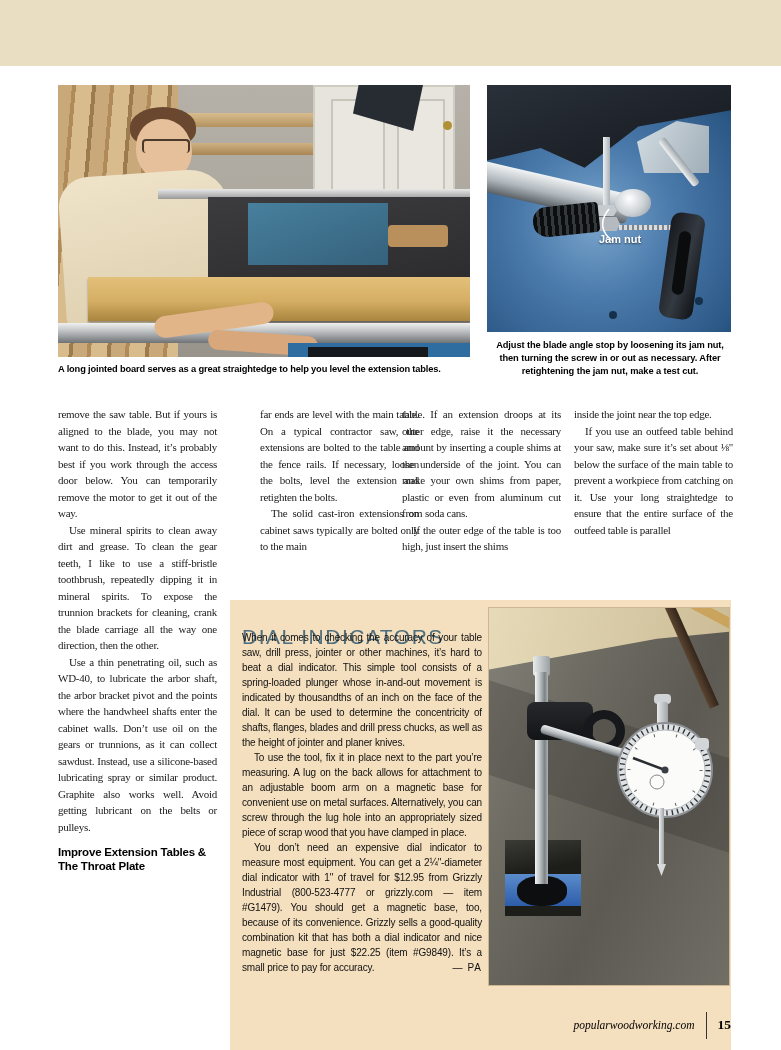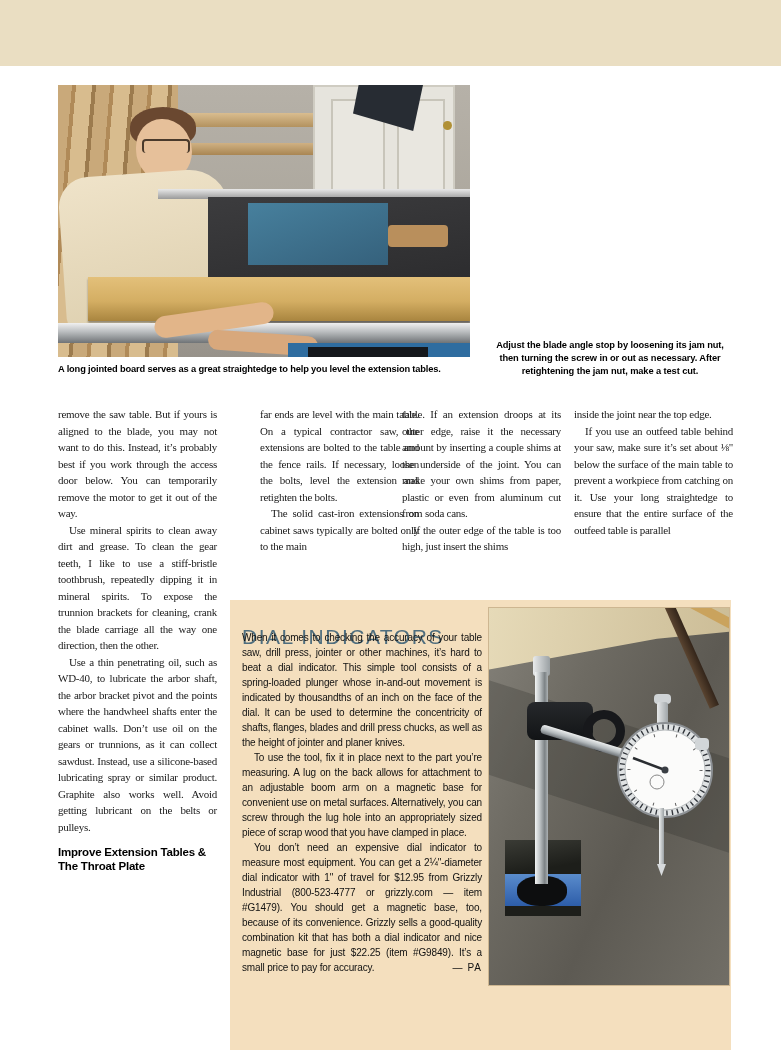--- a/index.html
+++ b/index.html
@@ -165,20 +165,42 @@
     <div class="abs lp-throat"></div>
     <div class="abs lp-board"></div>
     <div class="abs lp-rail"></div>
     <div class="abs lp-arm"></div>
     <div class="abs lp-arm2"></div>
     <div class="abs lp-cab"></div>
     <div class="abs lp-cab-open"></div>
   </div>
   <div class="abs caption caption-left">A long jointed board serves as a great straightedge to help you level the extension tables.</div>
 
+  <div class="abs photo photo-right">
+    <div class="abs rp-bg"></div>
+    <div class="abs rp-dark-top"></div>
+    <div class="abs rp-plate"></div>
+    <div class="abs rp-screwtop"></div>
+    <div class="abs rp-tube"></div>
+    <div class="abs rp-collar"></div>
+    <div class="abs rp-rod"></div>
+    <div class="abs rp-nut1"></div>
+    <div class="abs rp-nut2"></div>
+    <div class="abs rp-threaded"></div>
+    <div class="abs rp-bellows"></div>
+    <div class="abs rp-tool">
+      <div class="abs rp-tool-slot"></div>
+    </div>
+    <div class="abs rp-bolt1"></div>
+    <div class="abs rp-bolt2"></div>
+    <svg class="abs rp-pointer" width="60" height="50" viewBox="0 0 60 50">
+      <path d="M 30 46 C 18 38 16 26 26 14" fill="none" stroke="#ffffff" stroke-width="1.6"></path>
+    </svg>
+    <div class="abs rp-label">Jam nut</div>
+  </div>
   <div class="abs caption caption-right">Adjust the blade angle stop by loosening its jam nut, then turning the screw in or out as necessary. After retightening the jam nut, make a test cut.</div>
 
   <div class="abs col col1">
     <p>remove the saw table. But if yours is aligned to the blade, you may not want to do this. Instead, it’s probably best if you work through the access door below. You can temporarily remove the motor to get it out of the way.</p>
     <p class="ind">Use mineral spirits to clean away dirt and grease. To clean the gear teeth, I like to use a stiff-bristle toothbrush, repeatedly dipping it in mineral spirits. To expose the trunnion brackets for cleaning, crank the blade carriage all the way one direction, then the other.</p>
     <p class="ind">Use a thin penetrating oil, such as WD-40, to lubricate the arbor shaft, the arbor bracket pivot and the points where the handwheel shafts enter the cabinet walls. Don’t use oil on the gears or trunnions, as it can collect sawdust. Instead, use a silicone-based lubricating spray or similar product. Graphite also works well. Avoid getting lubricant on the belts or pulleys.</p>
     <h3 class="col-heading">Improve Extension Tables &amp; The Throat Plate</h3>
   </div>
   <div class="abs col col2">
     <p>far ends are level with the main table. On a typical contractor saw, the extensions are bolted to the table and the fence rails. If necessary, loosen the bolts, level the extension and retighten the bolts.</p>
@@ -224,14 +246,19 @@
         <line x1="50" y1="50" x2="18" y2="38" stroke="#2a2d31" stroke-width="2.5"></line>
         <circle cx="50" cy="50" r="3.5" fill="#3a3e44"></circle>
         <circle cx="42" cy="62" r="7" fill="none" stroke="#888" stroke-width="1"></circle>
       </svg>
       <div class="abs sp-sideknob"></div>
       <div class="abs sp-plunger"></div>
       <div class="abs sp-tip"></div>
     </div>
   </aside>
 
+  <div class="abs footer">
+    <span class="footer-site">popularwoodworking.com</span>
+    <span class="footer-rule"></span>
+    <span class="footer-page">15</span>
+  </div>
 
 </div>
 
 </body></html>

